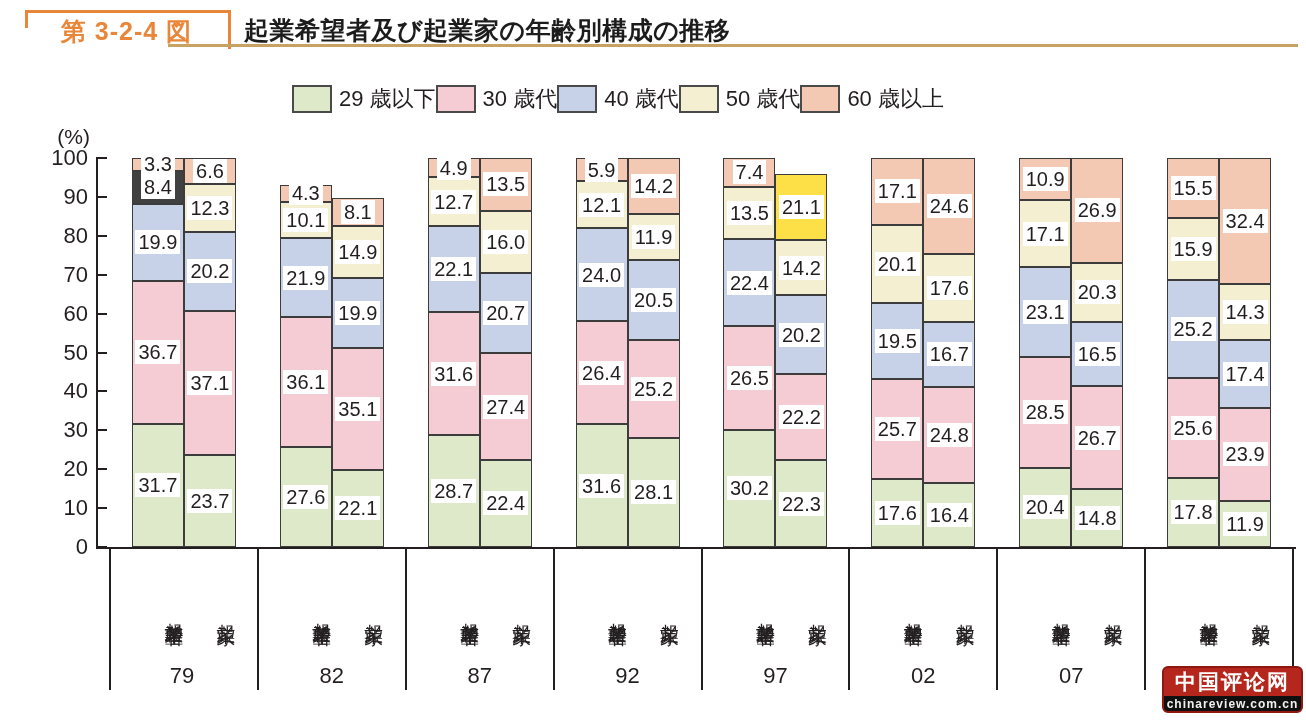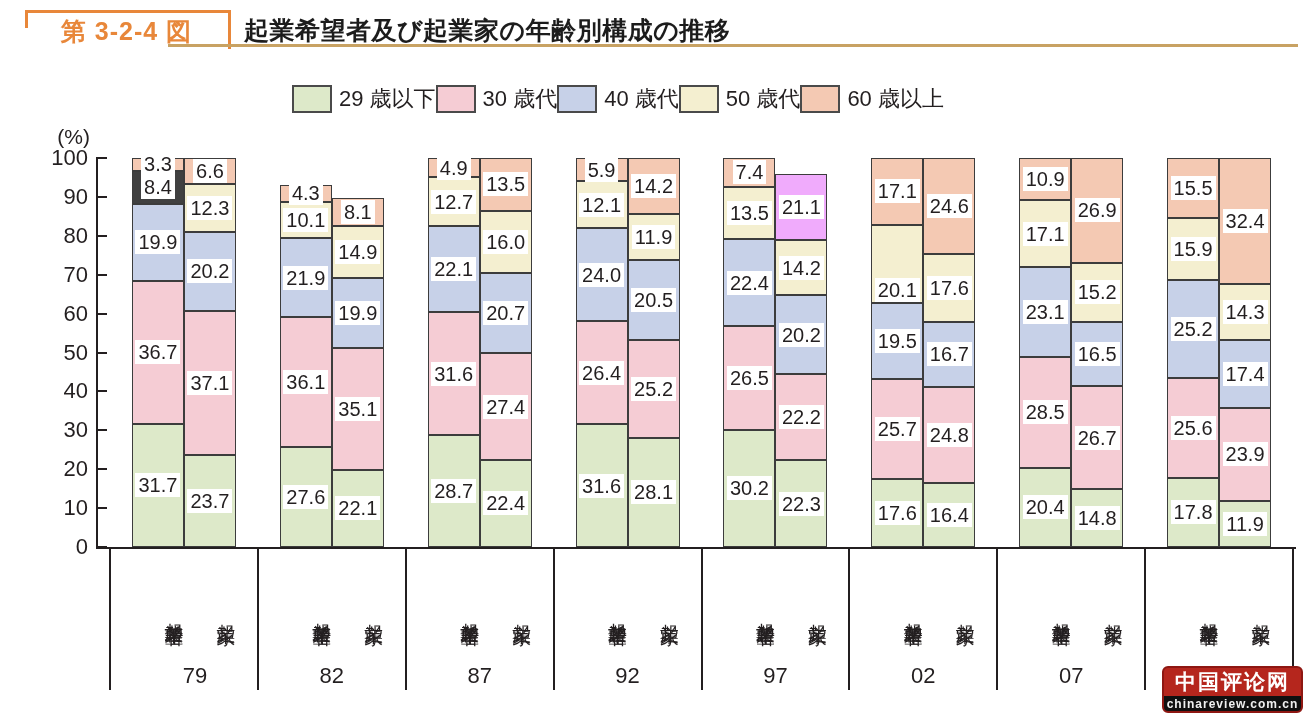--- a/index.html
+++ b/index.html
@@ -165,21 +165,21 @@
           <span class="seg-label">20.2</span>
         </div>
         <div class="seg" style="height: 47.847px; background: rgb(244, 239, 208);">
           <span class="seg-label">12.3</span>
         </div>
         <div class="seg" style="height: 25.674px; background: rgb(244, 201, 179);">
           <span class="seg-label">6.6</span>
         </div>
       </div>
       <div class="x-cat-label" style="left: 183.938px; width: 52px;">起業家</div>
-      <div class="year-label" style="left: 121px; width: 147.875px;">79</div>
+      <div class="year-label" style="left: 108px; width: 147.875px;">79</div>
       <div class="bar" style="left: 279.812px; width: 52px;">
         <div class="seg" style="height: 107.364px; background: rgb(221, 233, 201);">
           <span class="seg-label">27.6</span>
         </div>
         <div class="seg" style="height: 140.429px; background: rgb(245, 204, 212);">
           <span class="seg-label">36.1</span>
         </div>
         <div class="seg" style="height: 85.191px; background: rgb(199, 209, 232);">
           <span class="seg-label">21.9</span>
         </div>
@@ -308,37 +308,37 @@
         </div>
         <div class="seg" style="height: 86.358px; background: rgb(245, 204, 212);">
           <span class="seg-label">22.2</span>
         </div>
         <div class="seg" style="height: 78.578px; background: rgb(199, 209, 232);">
           <span class="seg-label">20.2</span>
         </div>
         <div class="seg" style="height: 55.238px; background: rgb(244, 239, 208);">
           <span class="seg-label">14.2</span>
         </div>
-        <div class="seg" style="height: 66px; background: #f0abfc;">
+        <div class="seg" style="height: 66px; background: #fde047;">
           <span class="seg-label">21.1</span>
         </div>
       </div>
       <div class="x-cat-label" style="left: 775.438px; width: 52px;">起業家</div>
       <div class="year-label" style="left: 701.5px; width: 147.875px;">97</div>
       <div class="bar" style="left: 871.312px; width: 52px;">
         <div class="seg" style="height: 68.464px; background: rgb(221, 233, 201);">
           <span class="seg-label">17.6</span>
         </div>
         <div class="seg" style="height: 99.973px; background: rgb(245, 204, 212);">
           <span class="seg-label">25.7</span>
         </div>
         <div class="seg" style="height: 75.855px; background: rgb(199, 209, 232);">
           <span class="seg-label">19.5</span>
         </div>
-        <div class="seg" style="height: 78.189px; background: rgb(244, 239, 208); align-items: flex-end;">
+        <div class="seg" style="height: 78.189px; background: rgb(244, 239, 208);">
           <span class="seg-label">20.1</span>
         </div>
         <div class="seg" style="height: 66.519px; background: rgb(244, 201, 179);">
           <span class="seg-label">17.1</span>
         </div>
       </div>
       <div class="x-cat-label" style="left: 871.312px; width: 52px;">起業希望者</div>
       <div class="bar" style="left: 923.312px; width: 52px;">
         <div class="seg" style="height: 63.796px; background: rgb(221, 233, 201);">
           <span class="seg-label">16.4</span>
@@ -380,21 +380,21 @@
         <div class="seg" style="height: 57.572px; background: rgb(221, 233, 201);">
           <span class="seg-label">14.8</span>
         </div>
         <div class="seg" style="height: 103.863px; background: rgb(245, 204, 212);">
           <span class="seg-label">26.7</span>
         </div>
         <div class="seg" style="height: 64.185px; background: rgb(199, 209, 232);">
           <span class="seg-label">16.5</span>
         </div>
         <div class="seg" style="height: 59.128px; background: rgb(244, 239, 208);">
-          <span class="seg-label">15.2</span>
+          <span class="seg-label">20.3</span>
         </div>
         <div class="seg" style="height: 104.641px; background: rgb(244, 201, 179);">
           <span class="seg-label">26.9</span>
         </div>
       </div>
       <div class="x-cat-label" style="left: 1071.19px; width: 52px;">起業家</div>
       <div class="year-label" style="left: 997.25px; width: 147.875px;">07</div>
       <div class="bar" style="left: 1167.06px; width: 52px;">
         <div class="seg" style="height: 69.242px; background: rgb(221, 233, 201);">
           <span class="seg-label">17.8</span>

